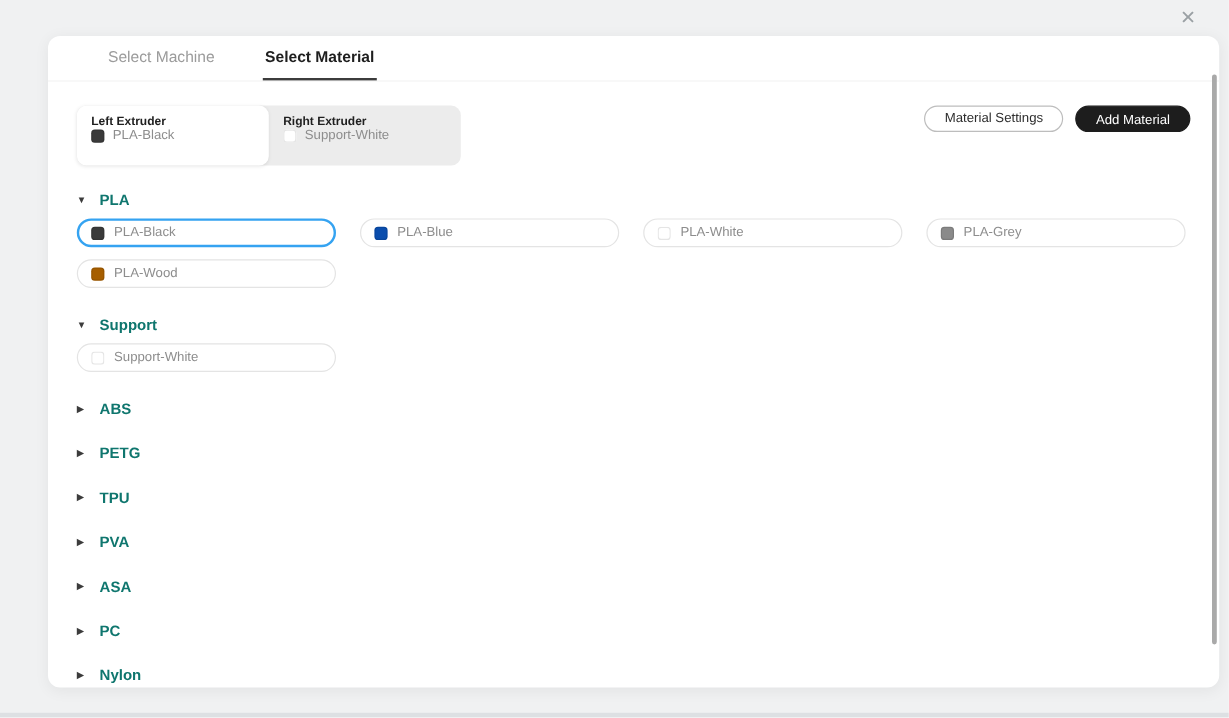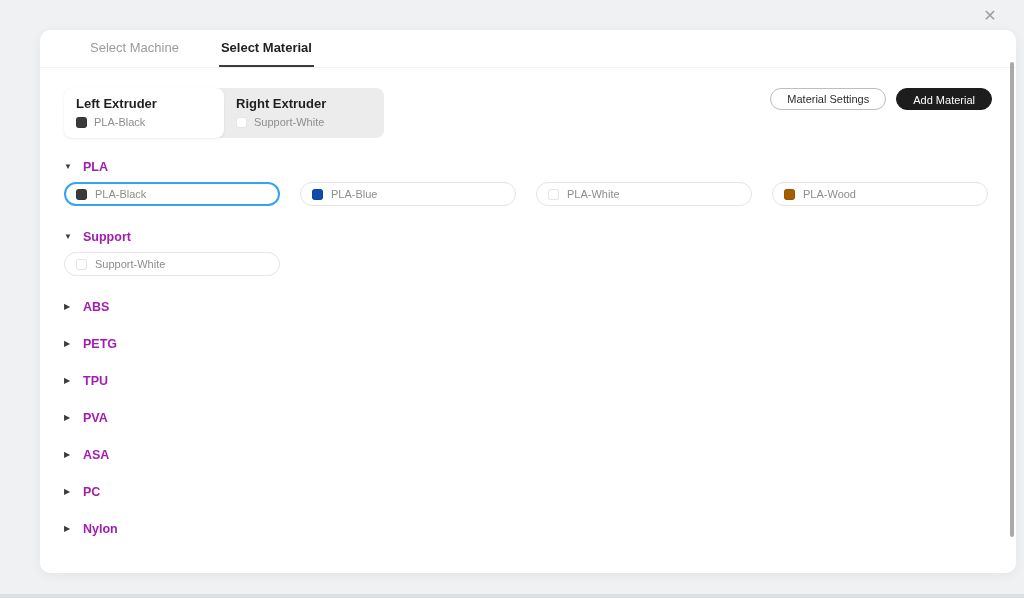--- a/index.html
+++ b/index.html
@@ -52,41 +52,41 @@
   }
   .extruder-box {
     display: flex; background: #ececec; border-radius: 8px;
     width: 320px; height: 50px;
   }
   .extruder {
     width: 160px; height: 50px; padding: 8px 12px 0 12px;
     border-radius: 8px; cursor: pointer;
   }
   .extruder.active { background: #ffffff; box-shadow: 0 1px 3px rgba(0,0,0,0.08); }
-  .extruder-title { font-size: 13px; font-weight: bold; color: #1f1f1f; margin-bottom: 5px; }
+  .extruder-title { font-size: 10px; font-weight: bold; color: #1f1f1f; }
   .extruder-mat { display: flex; align-items: center; gap: 7px; }
   .extruder-mat .label { font-size: 11px; color: #8d8d8d; }
   .swatch {
     width: 11px; height: 11px; border-radius: 3px; flex: 0 0 auto;
     box-shadow: inset 0 0 0 1px rgba(0,0,0,0.10);
   }
   .btn-row { display: flex; gap: 10px; margin-top: 0; }
   .btn {
     height: 22px; padding: 0 16px; border-radius: 11px;
     font-size: 11px; line-height: 20px; cursor: pointer; white-space: nowrap;
   }
   .btn.outline { background: #fff; border: 1px solid #bdbdbd; color: #2d2d2d; }
   .btn.dark { background: #1d1d1d; border: 1px solid #1d1d1d; color: #ffffff; line-height: 22px; }
   
   .section-header {
     display: flex; align-items: center; gap: 10px;
     cursor: pointer; height: 14px;
   }
   .caret { font-size: 8px; color: #3c3c3c; width: 9px; line-height: 14px; }
-  .section-title { font-size: 12.5px; font-weight: bold; color: #a21caf; }
+  .section-title { font-size: 12.5px; font-weight: bold; color: #0f766e; }
   .chip-grid {
     display: grid; grid-template-columns: repeat(4, 216px);
     gap: 10px 20px; margin-top: 8px;
   }
   .chip {
     height: 24px; border: 1px solid #e4e4e4; border-radius: 12px;
     background: #fff; display: flex; align-items: center; gap: 8px;
     padding: 0 11px; cursor: pointer; overflow: hidden;
   }
   .chip.selected { border: 2px solid #35a3f1; padding: 0 10px; }
@@ -152,20 +152,24 @@
         </div>
         <div class="chip">
           <span class="swatch" style="background-color: rgb(10, 77, 173);"></span>
           <span class="label">PLA-Blue</span>
         </div>
         <div class="chip">
           <span class="swatch" style="background-color: rgb(255, 255, 255);"></span>
           <span class="label">PLA-White</span>
         </div>
         <div class="chip">
+          <span class="swatch" style="background-color: rgb(138, 138, 138);"></span>
+          <span class="label">PLA-Grey</span>
+        </div>
+        <div class="chip">
           <span class="swatch" style="background-color: rgb(166, 94, 0);"></span>
           <span class="label">PLA-Wood</span>
         </div>
       </div>
     </div>
 
     <div class="expanded-section">
       <div class="section-header">
         <span class="caret">▼</span>
         <span class="section-title">Support</span>

